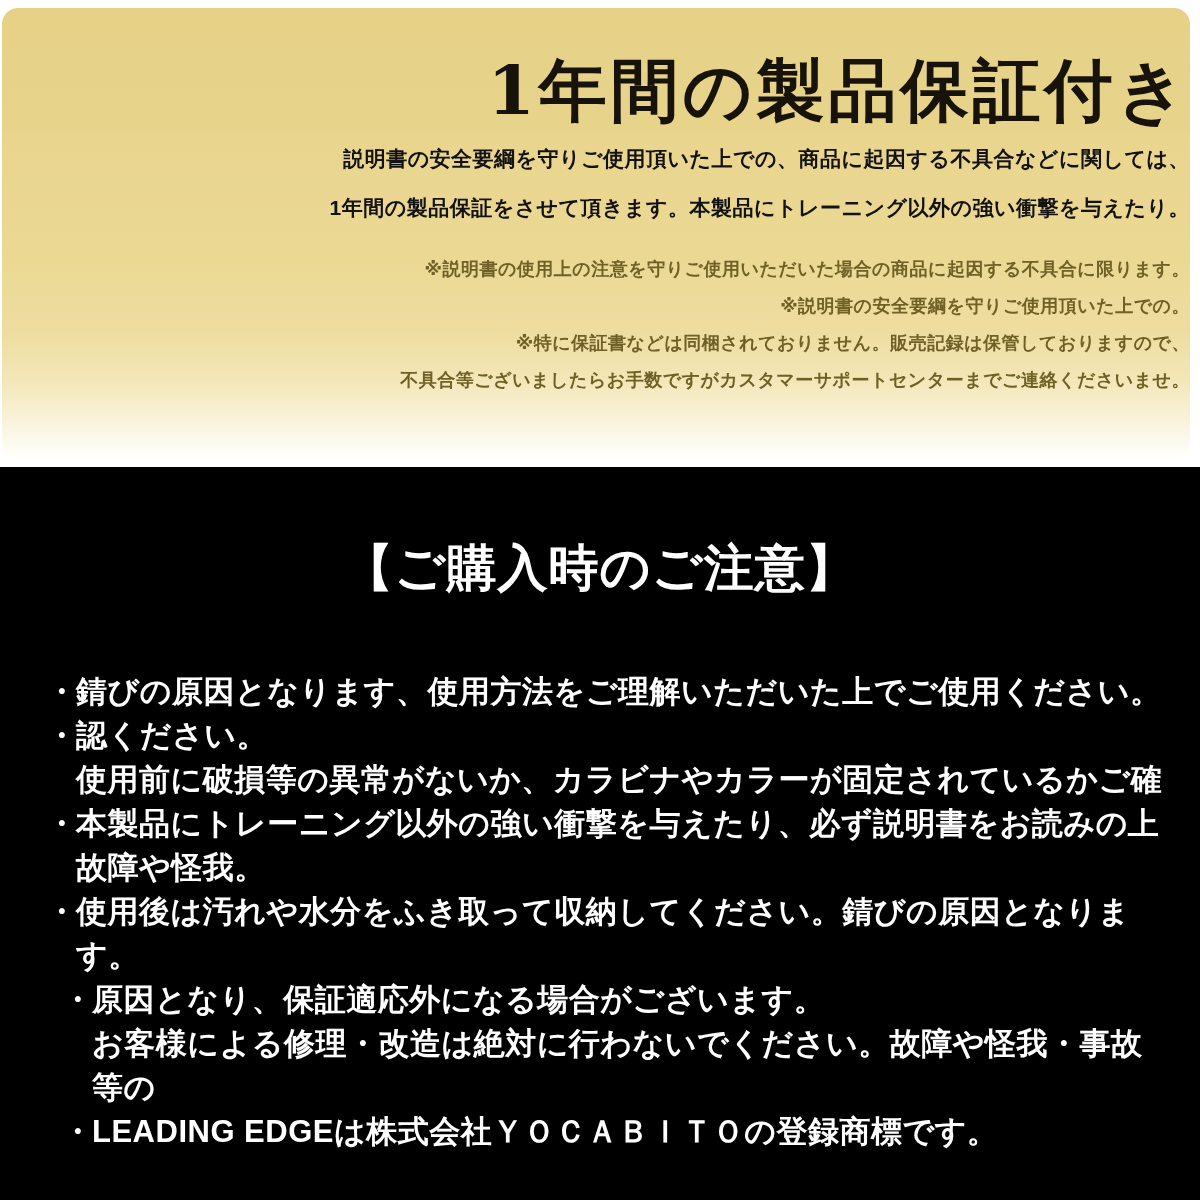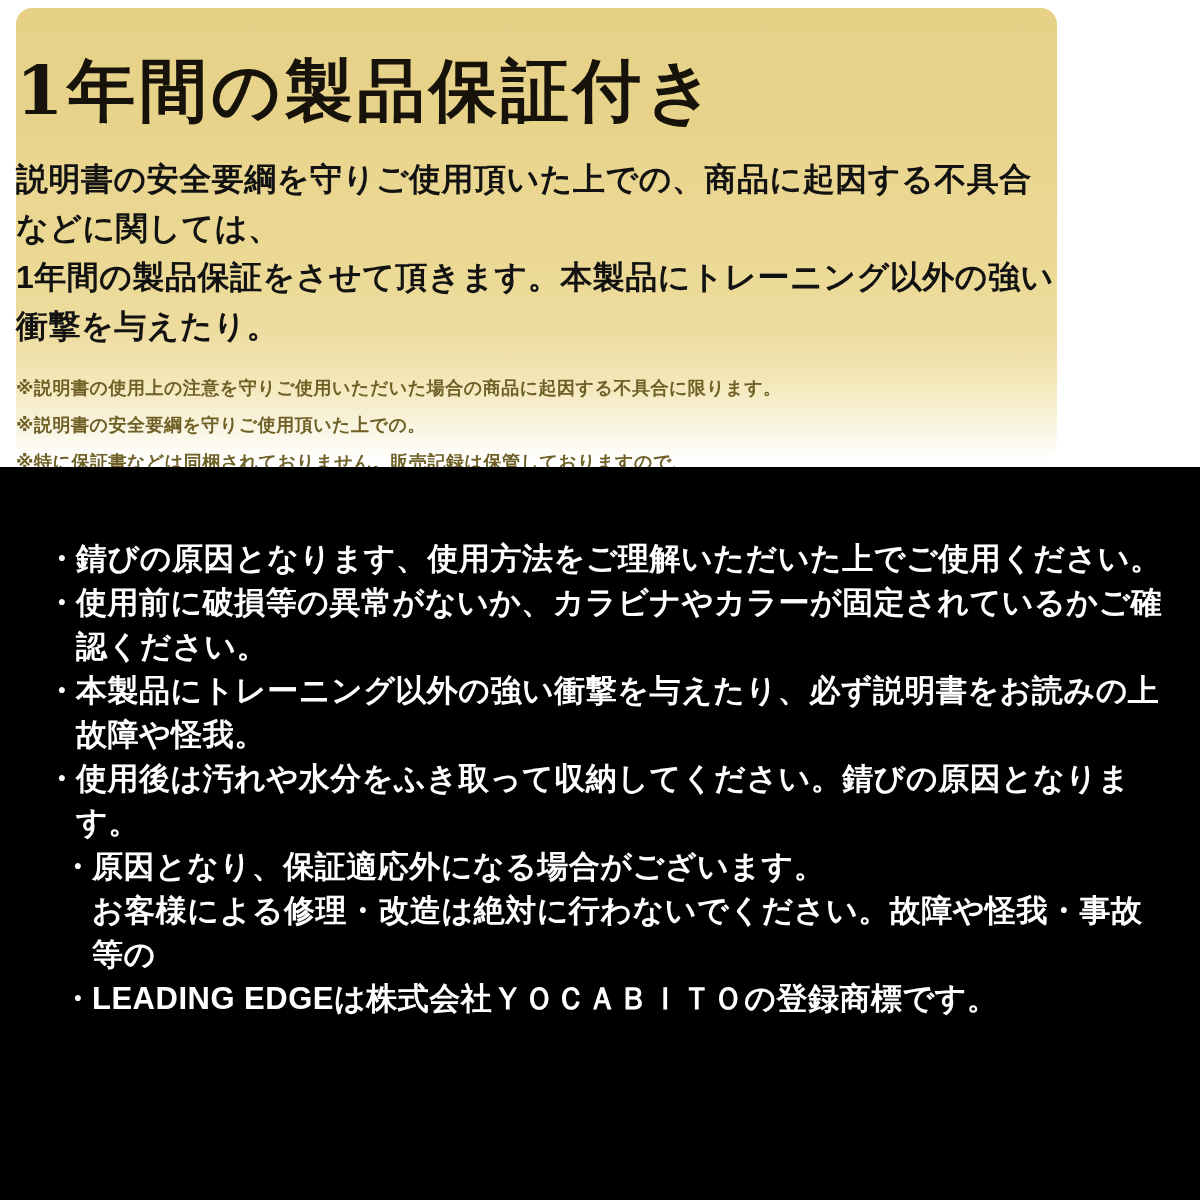--- a/index.html
+++ b/index.html
@@ -7,24 +7,24 @@
   .page {
     position:relative;
     width:1200px; height:1200px;
     background:#ffffff;
     overflow:hidden;
     font-family:"Liberation Sans","DejaVu Sans",sans-serif;
   }
 
   
   .warranty-panel {
-    position:absolute; left:16px; top:8px;
-    width:1041px; height:450px;
+    position:absolute; left:2px; top:8px;
+    width:1188px; height:450px;
     border-radius:16px;
-    text-align:left;
+    text-align:right;
     background:linear-gradient(to bottom,
       #e6d187 0%,
       #e7d38a 27%,
       #e9d58e 29%,
       #ebd893 55%,
       #eedda0 72%,
       #f3e6b6 82%,
       #f8f0d3 90%,
       #fbf8ea 95%,
       #fffefb 100%);
@@ -32,22 +32,22 @@
   .warranty-title {
     padding-top:42px;
     font-family:"DejaVu Serif","Liberation Serif",serif;
     font-size:68px;
     font-weight:bold;
     letter-spacing:4px;
     color:#17130a;
     line-height:1.2;
   }
   .warranty-body {
-    margin-top:23px;
-    font-size:32px;
+    margin-top:2px;
+    font-size:21px;
     font-weight:bold;
     line-height:49px;
     letter-spacing:0.5px;
     color:#121212;
   }
   .warranty-notes {
     margin-top:19px;
     font-size:18px;
     font-weight:bold;
     line-height:37px;
@@ -103,35 +103,36 @@
 
     <div class="warranty-notes">
       <div>※説明書の使用上の注意を守りご使用いただいた場合の商品に起因する不具合に限ります。</div>
       <div>※説明書の安全要綱を守りご使用頂いた上での。</div>
       <div>※特に保証書などは同梱されておりません。販売記録は保管しておりますので、</div>
       <div>不具合等ございましたらお手数ですがカスタマーサポートセンターまでご連絡くださいませ。</div>
     </div>
   </section>
 
   <section class="notice-section">
+    <h2 class="notice-title">【ご購入時のご注意】</h2>
 
     <div class="notice-list">
 
       <div class="n-item">
         <span class="n-marker">・</span>
         <div>
           <div>錆びの原因となります、使用方法をご理解いただいた上でご使用ください。</div>
         </div>
       </div>
 
       <div class="n-item">
         <span class="n-marker">・</span>
         <div>
+          <div>認ください。</div>
           <div>使用前に破損等の異常がないか、カラビナやカラーが固定されているかご確</div>
-          <div>認ください。</div>
         </div>
       </div>
 
       <div class="n-item">
         <span class="n-marker">・</span>
         <div>
           <div>本製品にトレーニング以外の強い衝撃を与えたり、必ず説明書をお読みの上</div>
           <div>故障や怪我。</div>
         </div>
       </div>

